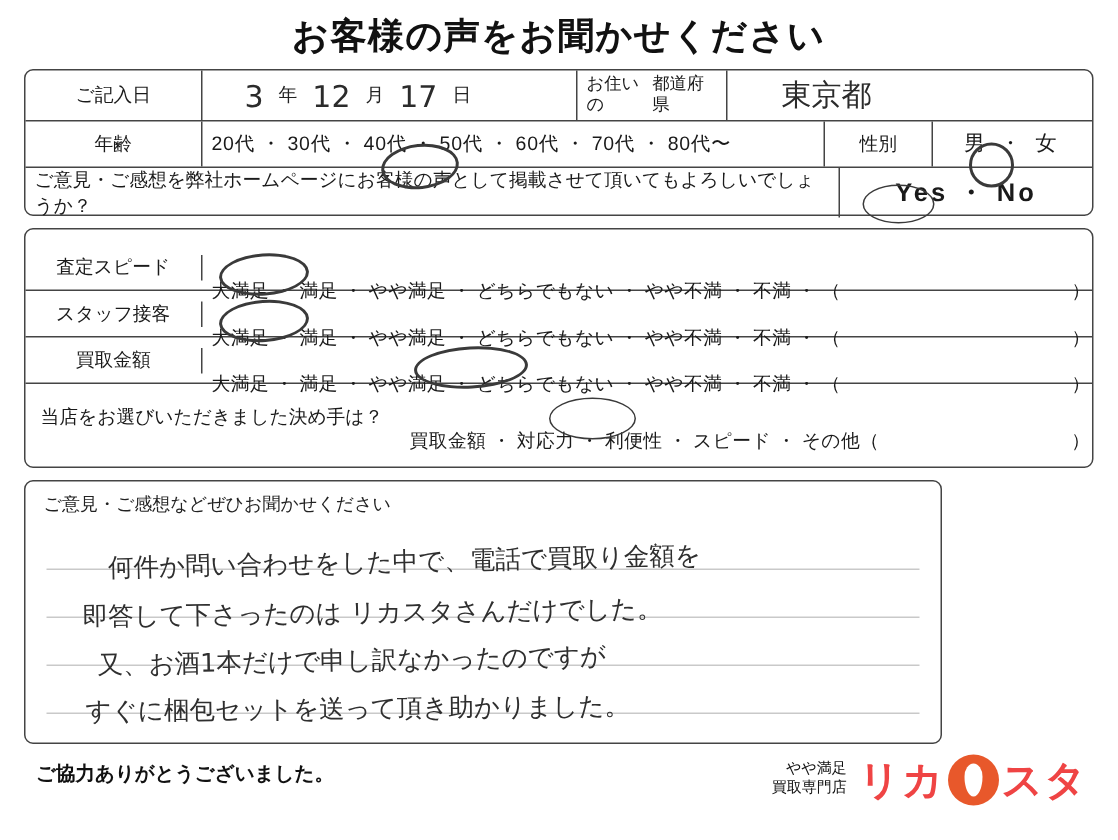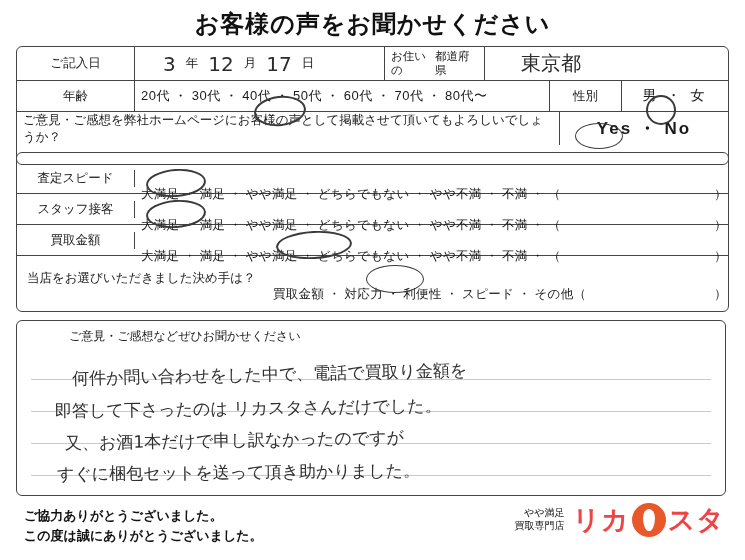--- a/index.html
+++ b/index.html
@@ -31,21 +31,21 @@
     padding-bottom: 6px;
     color: #111;
   }
   .box {
     position: absolute;
     border: 1.5px solid #444;
     border-radius: 6px;
     box-sizing: border-box;
   }
   
-  #block1 { left: 16px; top: 46px; width: 713px; height: 119px; }
+  #block1 { left: 16px; top: 46px; width: 713px; height: 98px; }
   .row { display: flex; box-sizing: border-box; }
   .hline { border-bottom: 1px solid #444; }
   .vline { border-right: 1px solid #444; }
   .cell {
     display: flex;
     align-items: center;
     box-sizing: border-box;
     font-size: 12.5px;
     padding: 0 6px;
   }
@@ -78,21 +78,21 @@
 
   
   #block2 { left: 16px; top: 152px; width: 713px; height: 160px; }
   .rrow { display: flex; align-items: center; height: 31px; box-sizing: border-box; }
   .rlbl { width: 118px; text-align: center; font-size: 12.5px; box-sizing: border-box; font-family: Liberation Mono, monospace; }
   .ropts { flex: 1; font-size: 12.5px; padding-left: 6px; letter-spacing: 0.3px; margin-top: 32px; }
   #rrow4 { height: 44px; }
   #rrow4 .rlbl { width: 250px; text-align: left; padding-left: 10px; font-size: 12.5px; }
 
   
-  #block3 { left: 16px; top: 320px; width: 710px; height: 176px; padding-left: 40px; }
+  #block3 { left: 16px; top: 320px; width: 612px; height: 176px; }
   .fc-label {
     font-size: 12px;
     padding: 7px 0 0 12px;
     color: #222;
   }
   .fc-lines {
     position: absolute;
     left: 0; top: 28px; right: 0; bottom: 0;
   }
   .fc-line {
@@ -259,21 +259,20 @@
       <div style="left:55px; top:42px; transform:rotate(-1.2deg);">何件か問い合わせをした中で、電話で買取り金額を</div>
       <div style="left:38px; top:76px; transform:rotate(-0.8deg);">即答して下さったのは リカスタさんだけでした。</div>
       <div style="left:48px; top:108px; transform:rotate(-1deg);">又、お酒1本だけで申し訳なかったのですが</div>
       <div style="left:40px; top:140px; transform:rotate(-0.6deg);">すぐに梱包セットを送って頂き助かりました。</div>
     </div>
   </div>
 
   <div class="footer">
     <div class="thanks">
       <div>ご協力ありがとうございました。</div>
-      <div>この度は誠にありがとうございました。</div>
     </div>
     <div class="logo">
       <div class="logo-sub">
         <div>やや満足</div>
         <div>買取専門店</div>
       </div>
       <div class="logo-main">
         <span>リカ</span>
         <span class="logo-mark"></span>
         <span>スタ</span>

